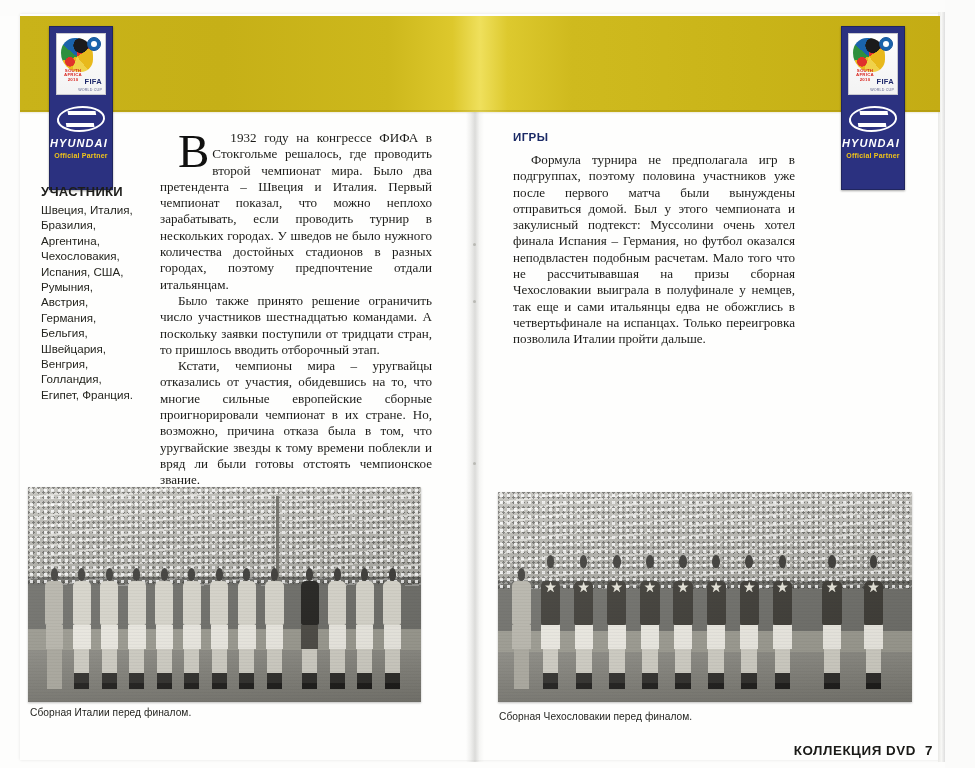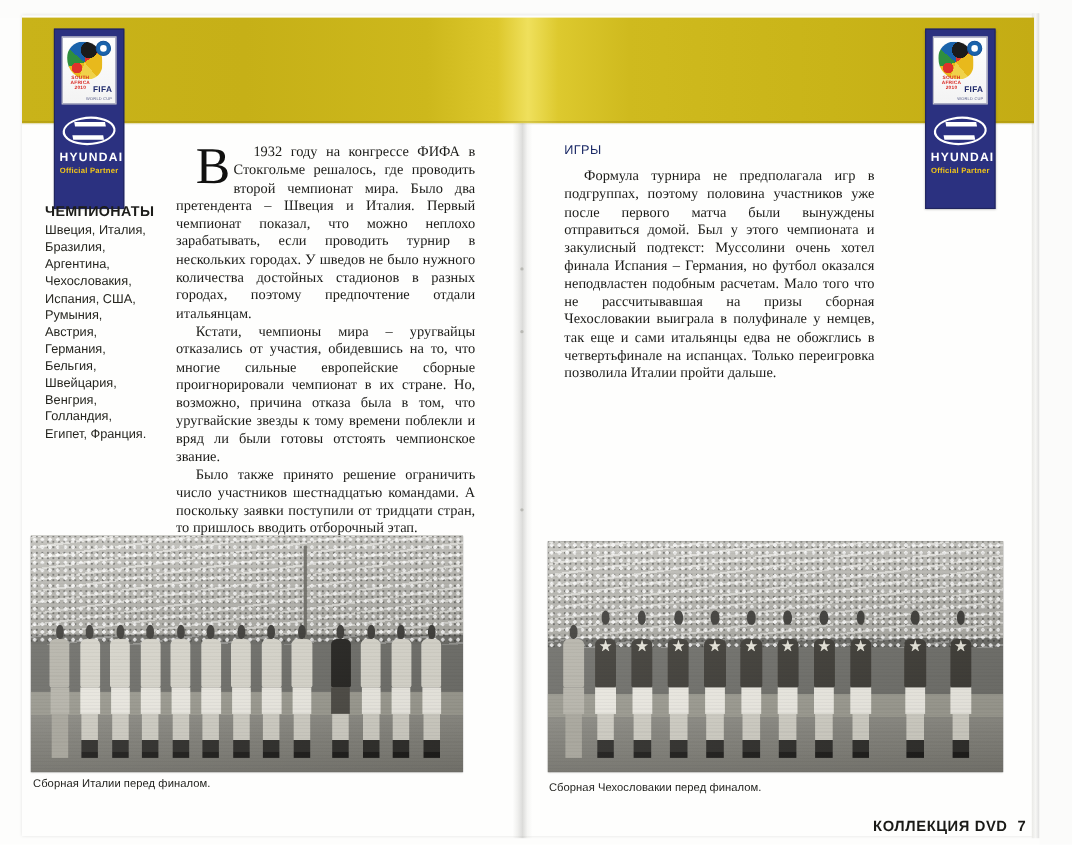--- a/index.html
+++ b/index.html
@@ -169,25 +169,26 @@
   .hy-logo::after {
     content: "";
     position: absolute;
     left: 8px; bottom: 3px;
     width: 28px; height: 4px;
     background: #ffffff;
     transform: skewX(18deg);
   }
   .hy-name {
     margin-top: 5px;
-    text-align: right;
+    text-align: left;
     color: #ffffff;
     font-size: 11px;
     font-weight: bold;
     letter-spacing: 1.1px;
+    font-style: italic;
   }
   .hy-partner {
     margin-top: 3px;
     text-align: center;
     color: #f0c419;
     font-size: 7px;
     font-weight: bold;
     letter-spacing: 0.2px;
   }
 
@@ -273,21 +274,21 @@
     color: #111110;
     margin: 2px 3px 0 0;
   }
 
   .section-head {
     position: absolute;
     left: 513px;
     top: 131px;
     font-family: "Liberation Sans", sans-serif;
     font-size: 11.5px;
-    font-weight: normal;
+    font-weight: bold;
     color: #1b2a66;
     letter-spacing: 0.4px;
   }
 
   
   .poster {
     position: absolute;
     left: 819px;
     top: 351px;
     width: 103px;
@@ -560,42 +561,42 @@
     <div class="hy-partner">Official Partner</div>
   </div>
 
 
   <div class="gutter"></div>
   <div class="gutter-mark" style="top:243px"></div>
   <div class="gutter-mark" style="top:300px"></div>
   <div class="gutter-mark" style="top:462px"></div>
 
   <div class="participants">
-    <div class="participants-title">ЧЕМПИОНАТЫ</div>
+    <div class="participants-title">УЧАСТНИКИ</div>
     <div class="participants-list">
       <div>Швеция, Италия,</div>
       <div>Бразилия,</div>
       <div>Аргентина,</div>
       <div>Чехословакия,</div>
       <div>Испания, США,</div>
       <div>Румыния,</div>
       <div>Австрия,</div>
       <div>Германия,</div>
       <div>Бельгия,</div>
       <div>Швейцария,</div>
       <div>Венгрия,</div>
       <div>Голландия,</div>
       <div>Египет, Франция.</div>
     </div>
   </div>
 
   <div class="col col-left">
     <p><span class="dropcap">В</span><span>1932 году на конгрессе ФИФА в Стокгольме решалось, где проводить второй чемпионат мира. Было два претендента – Швеция и Италия. Первый чемпионат показал, что можно неплохо зарабатывать, если проводить турнир в нескольких городах. У шведов не было нужного количества достойных стадионов в разных городах, поэтому предпочтение отдали итальянцам.</span></p>
+    <p>Было также принято решение ограничить число участников шестнадцатью командами. А поскольку заявки поступили от тридцати стран, то пришлось вводить отборочный этап.</p>
     <p>Кстати, чемпионы мира – уругвайцы отказались от участия, обидевшись на то, что многие сильные европейские сборные проигнорировали чемпионат в их стране. Но, возможно, причина отказа была в том, что уругвайские звезды к тому времени поблекли и вряд ли были готовы отстоять чемпионское звание.</p>
-    <p>Было также принято решение ограничить число участников шестнадцатью командами. А поскольку заявки поступили от тридцати стран, то пришлось вводить отборочный этап.</p>
   </div>
 
   <div class="section-head">ИГРЫ</div>
   <div class="col col-right">
     <p>Формула турнира не предполагала игр в подгруппах, поэтому половина участников уже после первого матча были вынуждены отправиться домой. Был у этого чемпионата и закулисный подтекст: Муссолини очень хотел финала Испания – Германия, но футбол оказался неподвластен подобным расчетам. Мало того что не рассчитывавшая на призы сборная Чехословакии выиграла в полуфинале у немцев, так еще и сами итальянцы едва не обожглись в четвертьфинале на испанцах. Только переигровка позволила Италии пройти дальше.</p>
   </div>
 
 
   <div class="photo photo-left">
     <div class="sky"></div>

